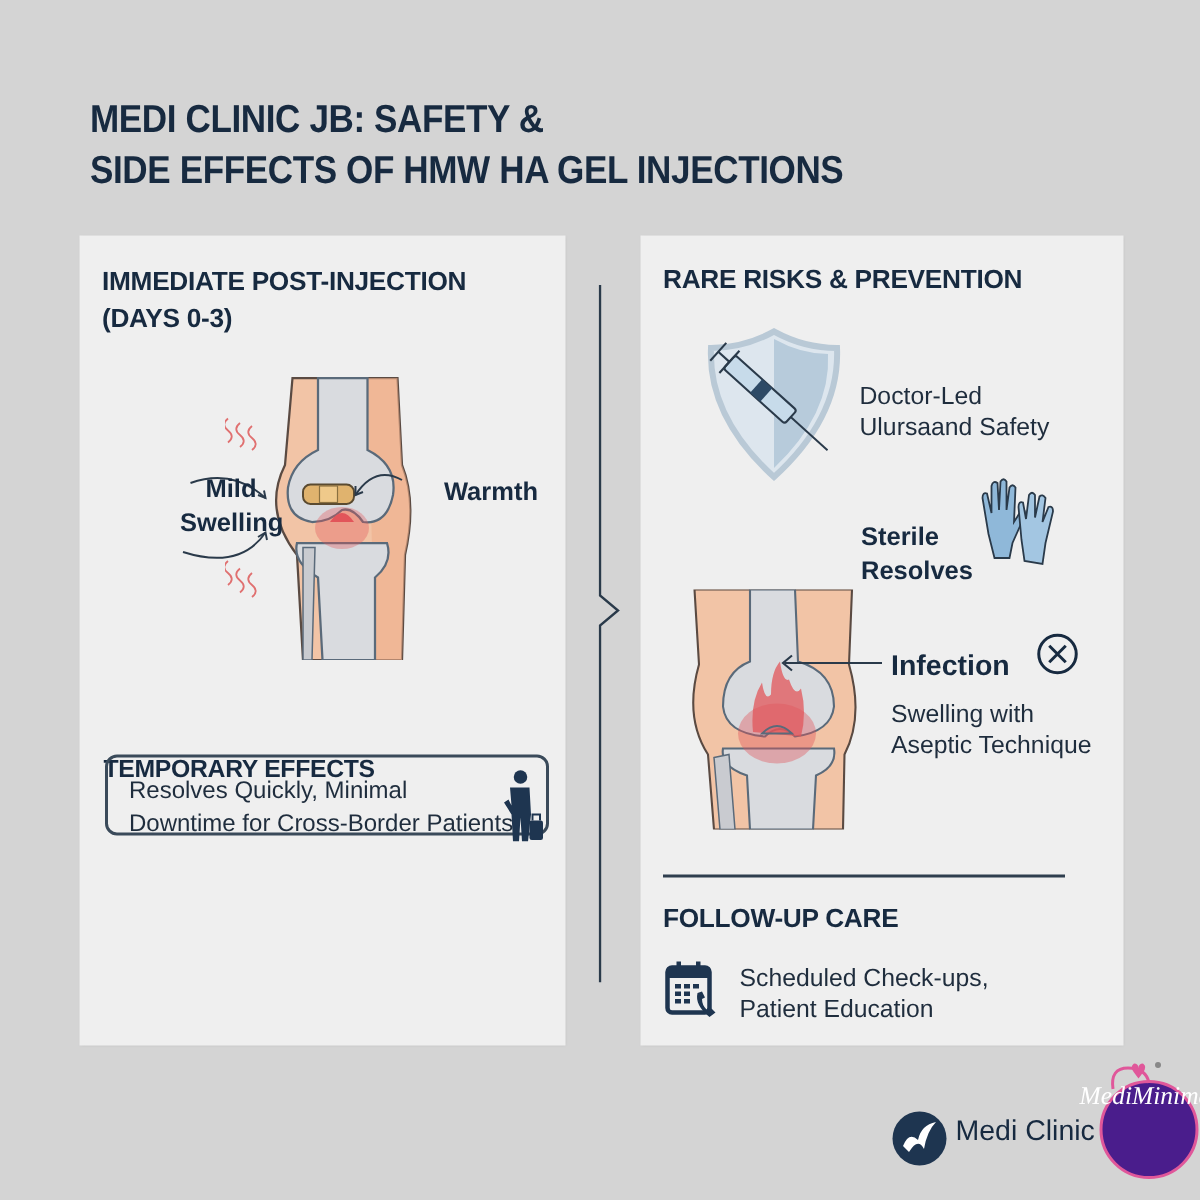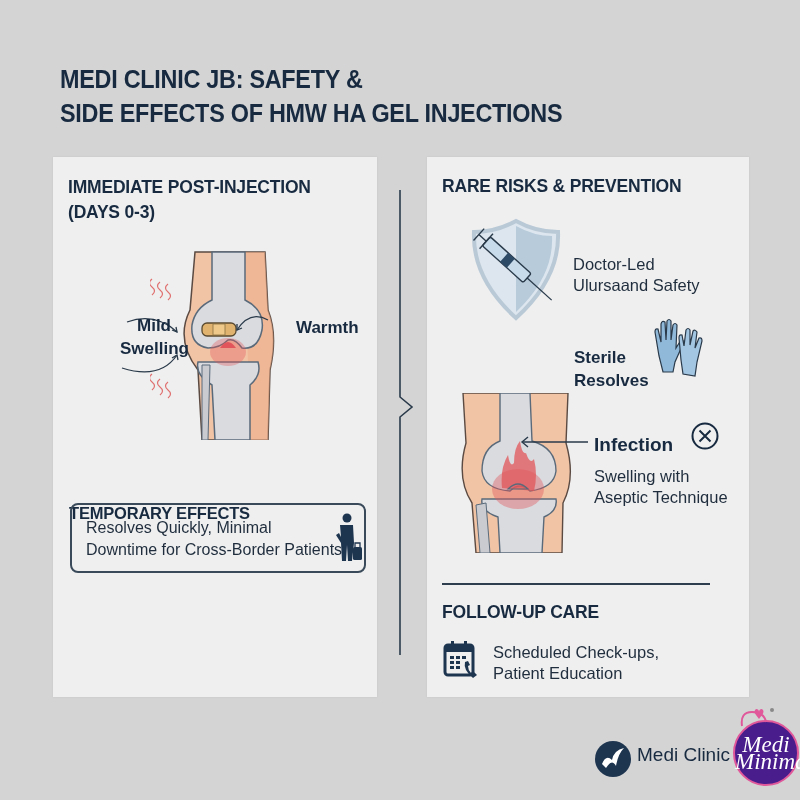--- a/index.html
+++ b/index.html
@@ -26,35 +26,35 @@
 
   .h-section {
     position:absolute; font-weight:700; color:#172a40;
     font-size:17.5px; line-height:25px; letter-spacing:-0.2px;
   }
   .divider-vert { position:absolute; left:399px; top:190px; }
   .lbl { position:absolute; font-size:16.5px; line-height:21px; color:#1f2d3d; }
   .lbl-bold { position:absolute; font-weight:700; font-size:17px; line-height:23px; color:#172a40; }
 
   .effect-box {
-    position:absolute; left:70px; top:503px; width:296px; height:70px;
+    position:absolute; left:70px; top:503px; width:296px; height:54px;
     border:2px solid #3a4a5a; border-radius:8px; box-sizing:border-box;
   }
   .effect-text { position:absolute; left:14px; top:12px; font-size:16px; line-height:22px; color:#1f2d3d; white-space:nowrap; }
 
   .hr { position:absolute; left:442px; top:583px; width:268px; height:2px; background:#2f3e4e; }
 
   .footer-logo { position:absolute; left:594px; top:740px; }
   .footer-text { position:absolute; left:637px; top:744px; font-size:19px; color:#172a40; }
   .badge {
     position:absolute; left:733px; top:720px; width:62px; height:62px;
     border-radius:50%; background:#4a1d8c; border:2px solid #e0579a;
     color:#fff; font-family:"Liberation Serif", serif; font-style:italic;
-    text-align:center; font-size:23px; line-height:17px;
-    display:flex; flex-direction:column; justify-content:center;
+    text-align:center; font-size:17px; line-height:17px;
+    display:flex; flex-direction:row; justify-content:center;
   }
 </style>
 </head>
 <body>
 
 <div class="title">
   <div>MEDI CLINIC JB: SAFETY &amp;</div>
   <div>SIDE EFFECTS OF HMW HA GEL INJECTIONS</div>
 </div>
 

